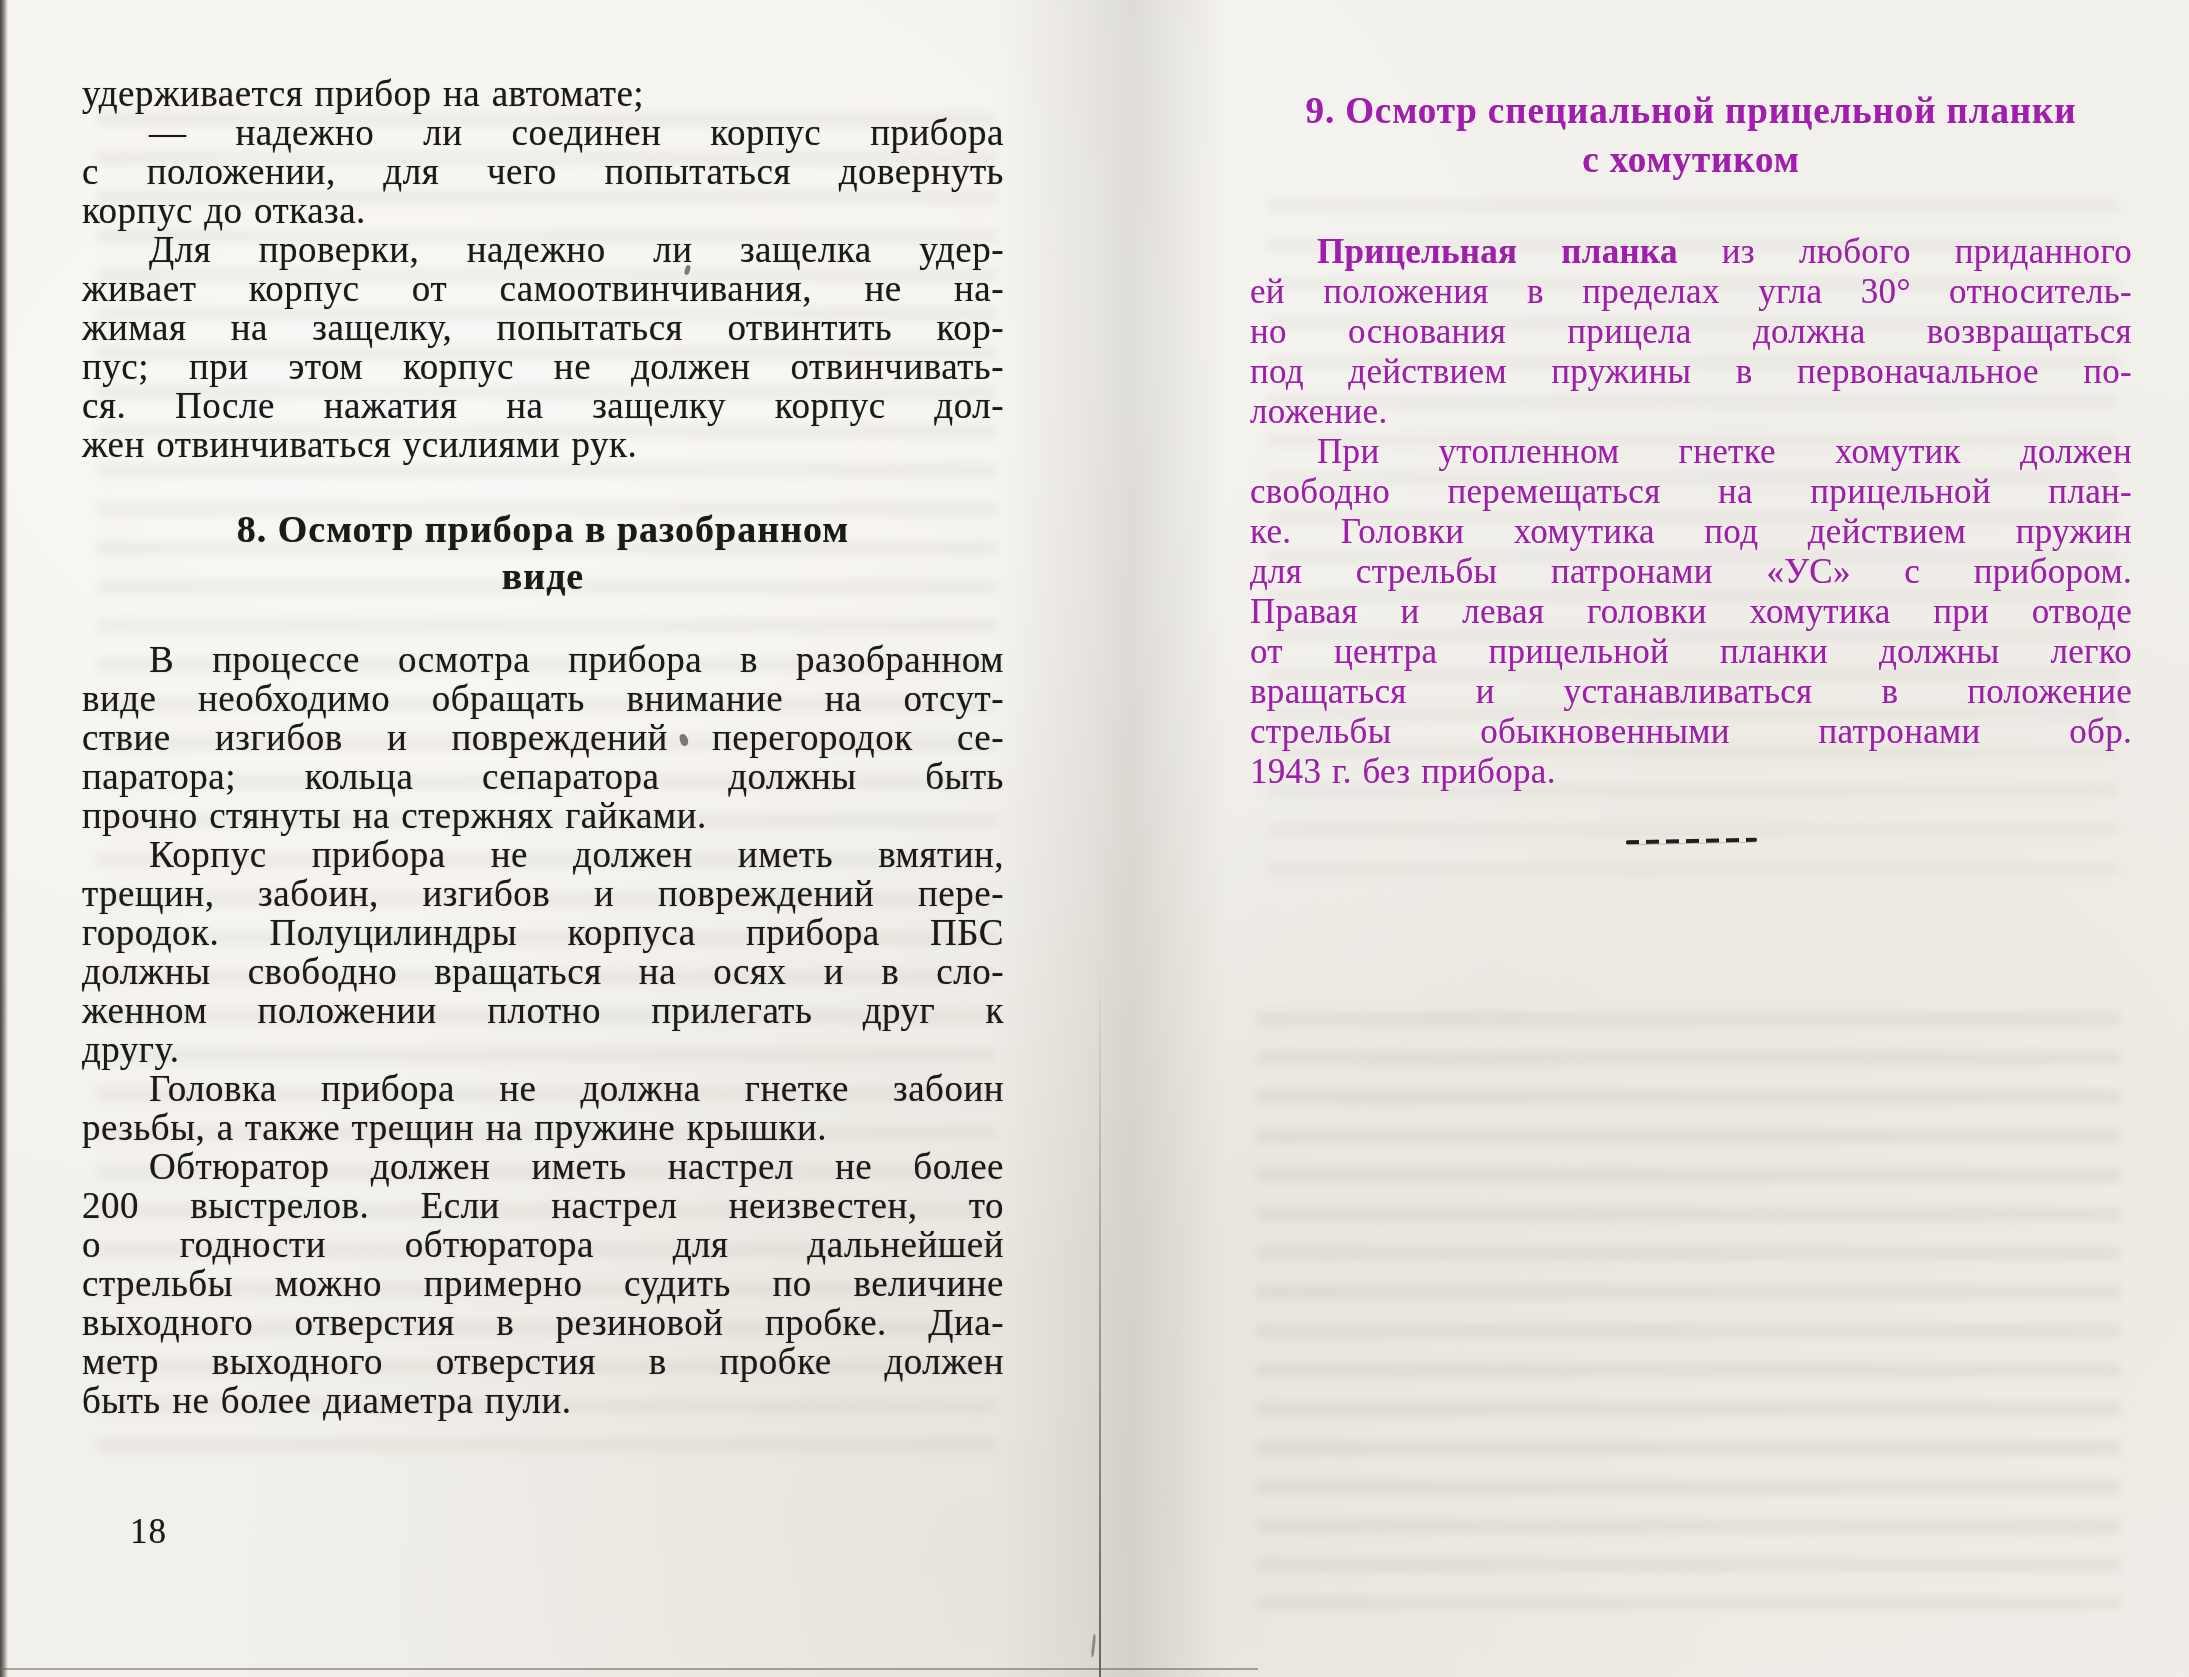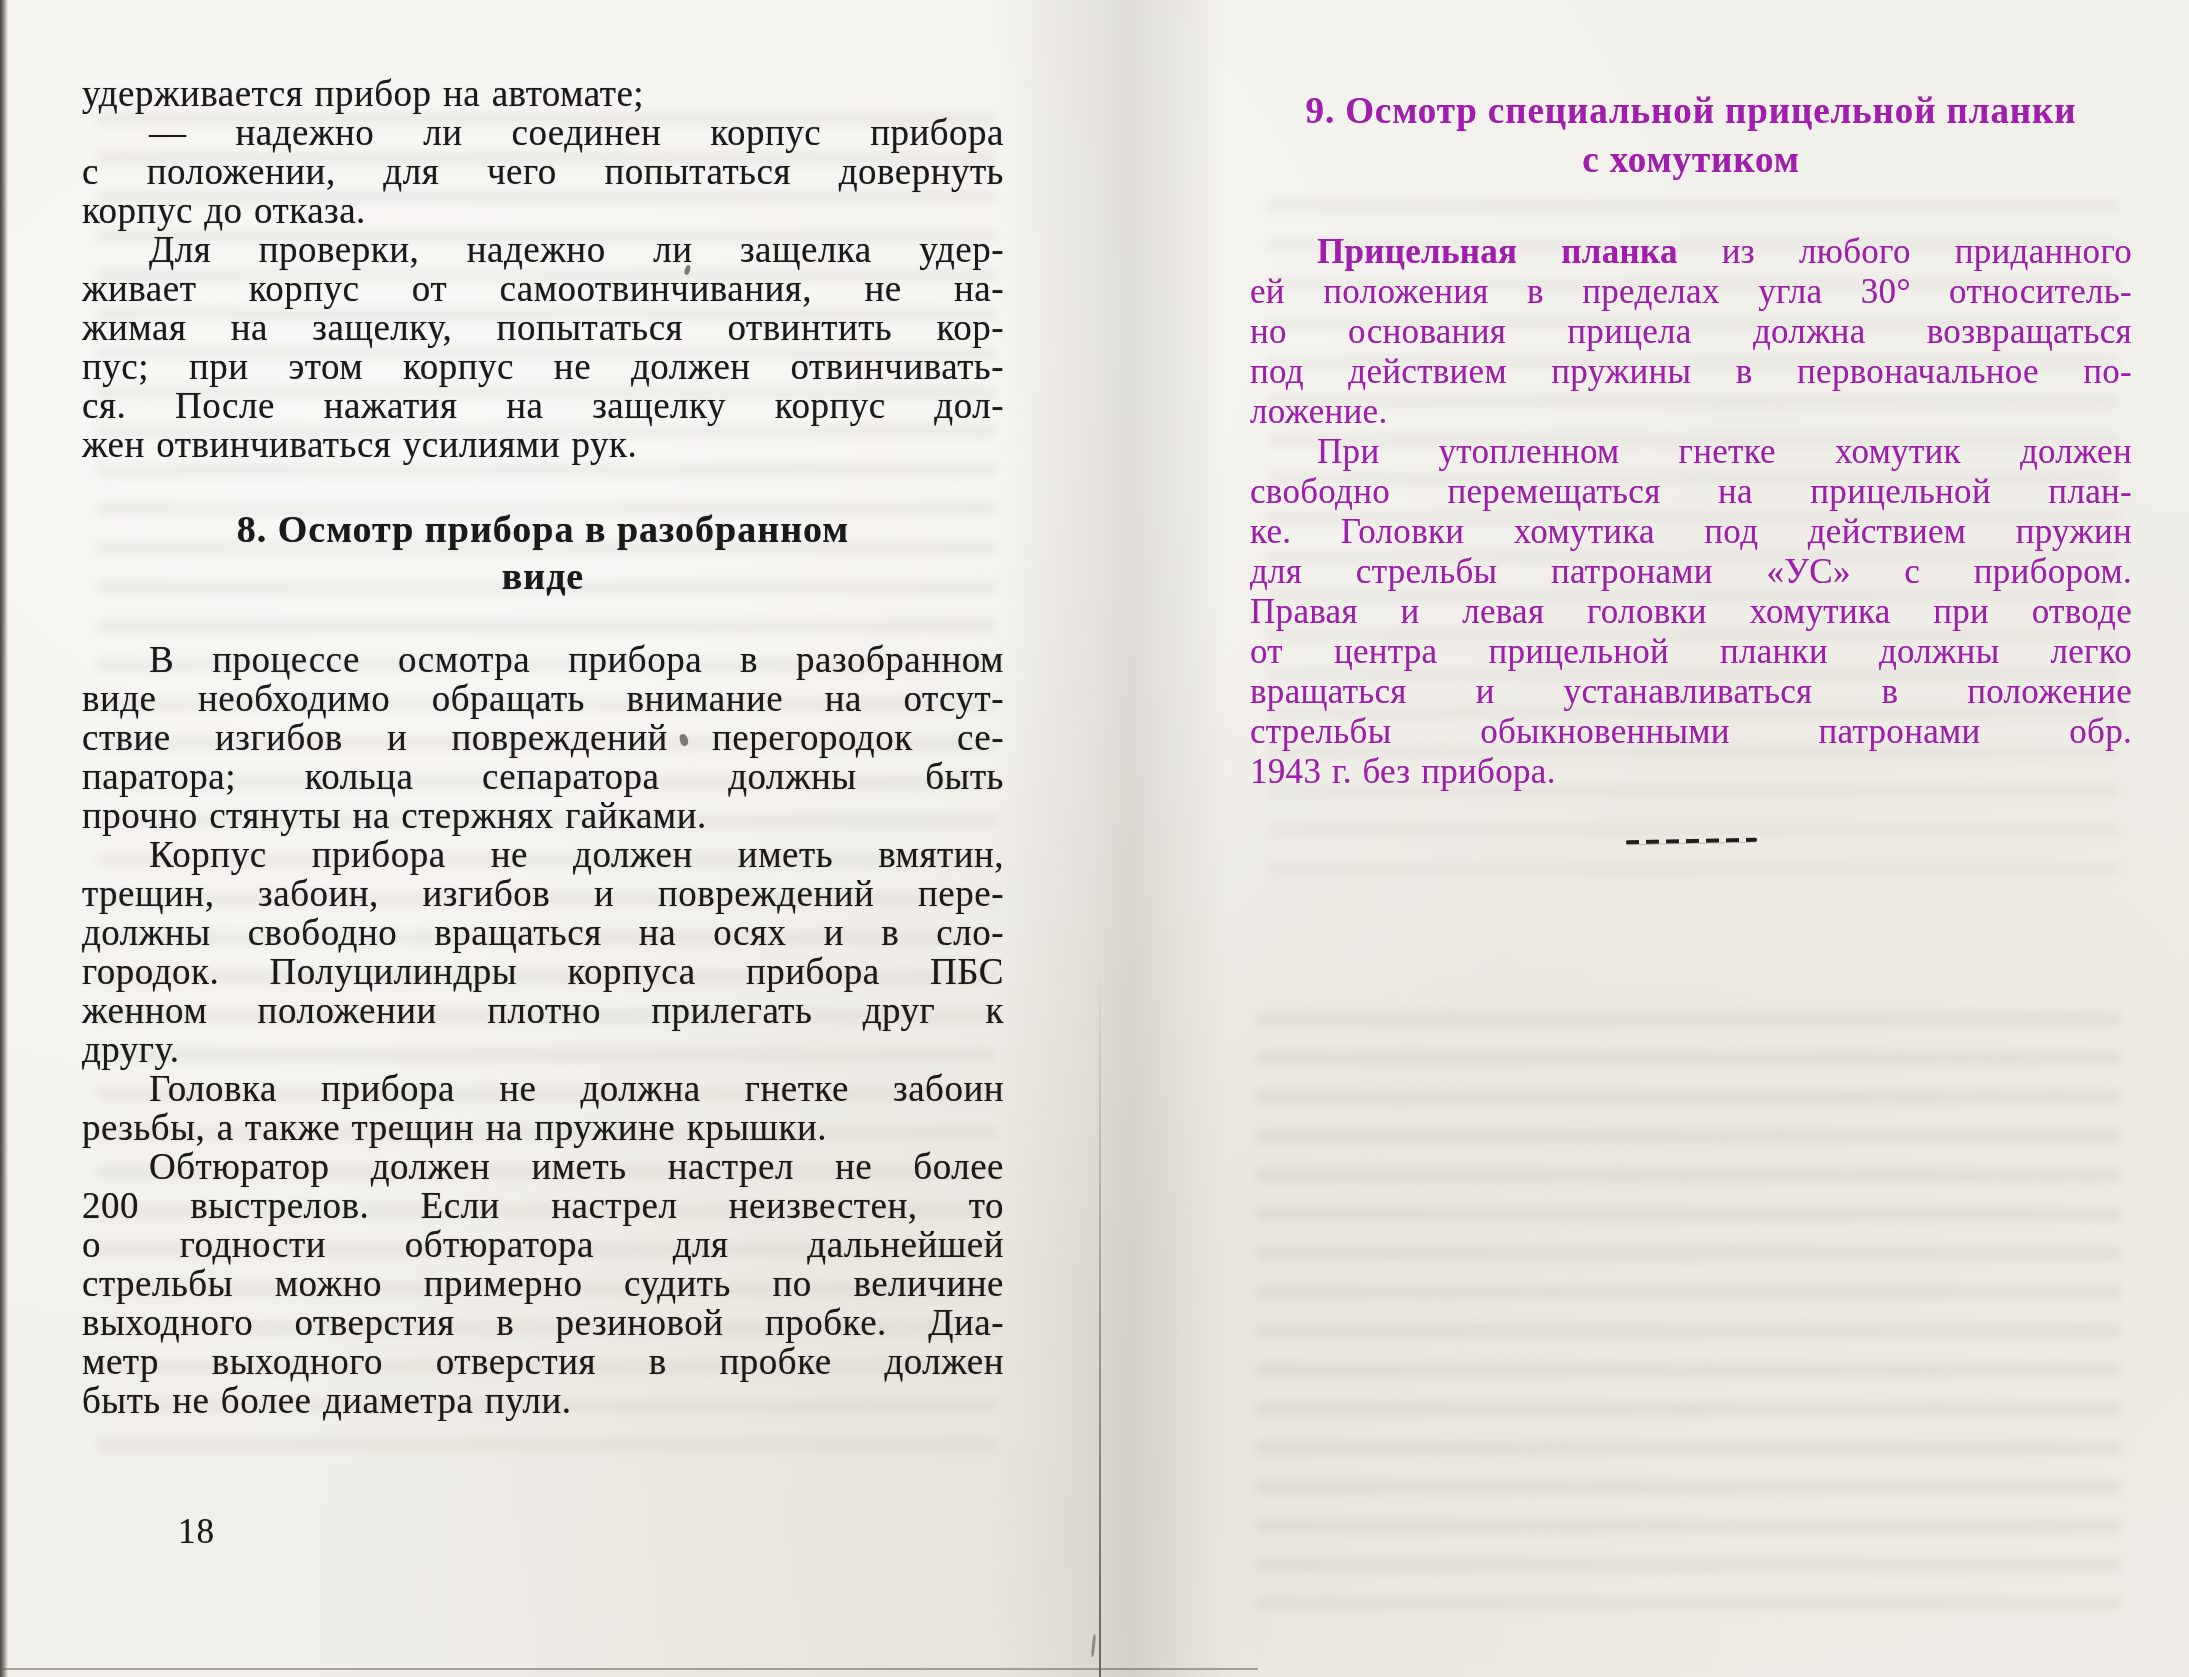--- a/index.html
+++ b/index.html
@@ -44,21 +44,20 @@
     width:131px;height:4.3px;margin:47px auto 0 auto;
     background:repeating-linear-gradient(90deg,#211f1d 0 13px,rgba(0,0,0,0) 13px 20px);
     transform:rotate(-1.2deg);border-radius:1.7px;
     box-shadow:0 0.9px 0 rgba(33,31,29,0.25);
   }
   
   #page-number{
     position:absolute;left:130px;top:1512px;
     font-size:35px;color:#1c1a18;letter-spacing:0.9px;
     text-shadow:0 0 0.7px rgba(28,26,24,0.5);
-    margin-left:48px;
   }
   
   .ghost{
     position:absolute;pointer-events:none;
     background:repeating-linear-gradient(180deg, rgba(168,162,152,0.40) 0 14px, rgba(0,0,0,0) 14px 39px);
     filter:blur(4.3px);
   }
   #ghost-left{left:97px;top:112px;width:899px;height:1349px;opacity:0.30;}
   #ghost-right-upper{left:1267px;top:199px;width:852px;height:683px;opacity:0.22;}
   #ghost-right-lower{left:1256px;top:1012px;width:865px;height:597px;opacity:0.42;}
@@ -118,22 +117,22 @@
     <div class="para">
       <div class="line ind">В процессе осмотра прибора в разобранном</div>
       <div class="line">виде необходимо обращать внимание на отсут-</div>
       <div class="line">ствие изгибов и повреждений перегородок се-</div>
       <div class="line">паратора; кольца сепаратора должны быть</div>
       <div class="line last">прочно стянуты на стержнях гайками.</div>
     </div>
     <div class="para">
       <div class="line ind">Корпус прибора не должен иметь вмятин,</div>
       <div class="line">трещин, забоин, изгибов и повреждений пере-</div>
+      <div class="line">городок. Полуцилиндры корпуса прибора ПБС</div>
       <div class="line">должны свободно вращаться на осях и в сло-</div>
-      <div class="line">городок. Полуцилиндры корпуса прибора ПБС</div>
       <div class="line">женном положении плотно прилегать друг к</div>
       <div class="line last">другу.</div>
     </div>
     <div class="para">
       <div class="line ind">Головка прибора не должна гнетке забоин</div>
       <div class="line last">резьбы, а также трещин на пружине крышки.</div>
     </div>
     <div class="para">
       <div class="line ind">Обтюратор должен иметь настрел не более</div>
       <div class="line">200 выстрелов. Если настрел неизвестен, то</div>

